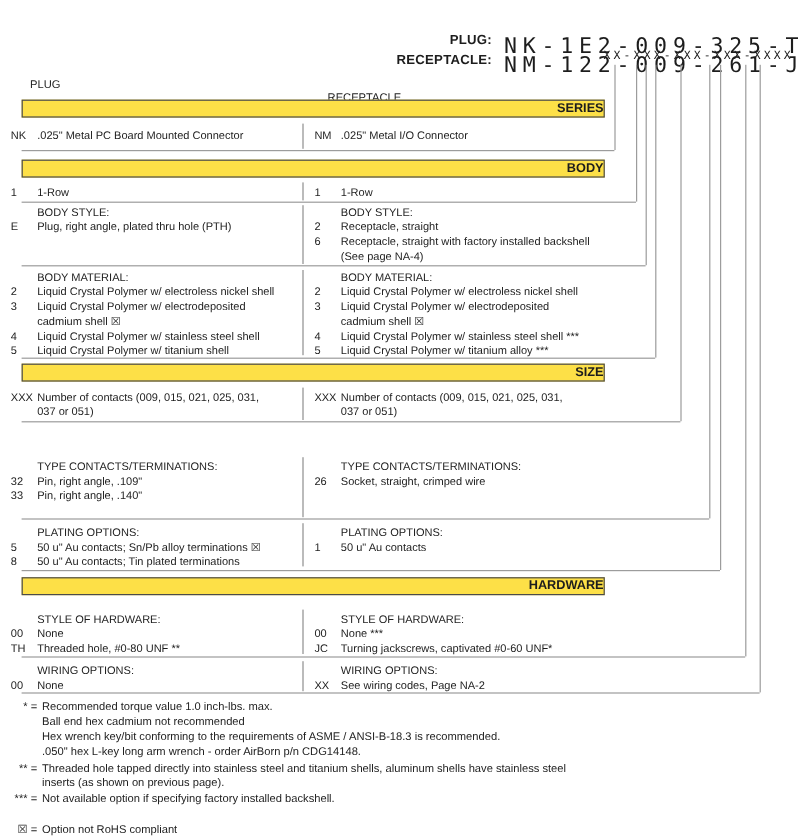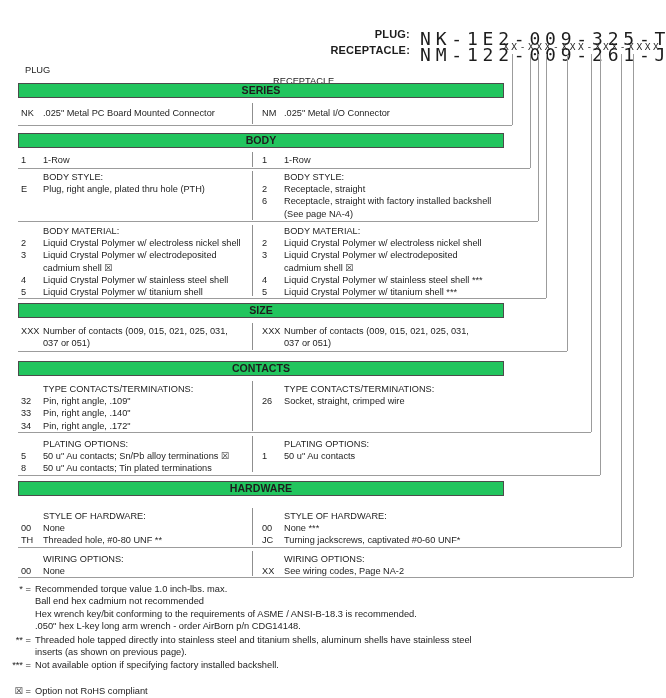--- a/index.html
+++ b/index.html
@@ -9,28 +9,28 @@
   
   .pnrow { position:absolute; display:flex; align-items:flex-start;margin-top:20px; }
   .pnlabel { width:110px; text-align:right; font-weight:bold; font-size:11px; letter-spacing:.2px; }
   .pncode { margin-left:10px; font-family:"DejaVu Sans Mono", monospace; font-size:18px; letter-spacing:4.8px; white-space:pre; }
   .pntmpl { position:absolute; left:503px; top:41px; font-family:"DejaVu Sans Mono", monospace; font-size:9.5px; letter-spacing:2.62px; white-space:pre; }
 
   .collabel { position:absolute; font-size:9.3px; }
 
   
   .hdrbox { position:absolute; left:18px; width:484px; height:13px; border:1.6px solid #4b4b4b;
-            text-align:center; font-weight:bold; font-size:10.6px; line-height:13px; background:#22c55e; }
+            text-align:right; font-weight:bold; font-size:10.6px; line-height:13px; background:#fde047; }
 
   
   .blk { position:absolute; font-size:9.2px; line-height:12.2px; }
   .blk .r { display:flex; }
   .blk .c { flex:0 0 22px; white-space:nowrap; }
   .blk .t { flex:1; white-space:nowrap; }
-  .col-l { left:21px; width:230px; }
+  .col-l { left:9px; width:230px; }
   .col-r { left:262px; width:245px; }
 
   
   .vdiv  { position:absolute; left:252px; width:1px; background:#8f8f8f; }
   .hline { position:absolute; left:18px; height:1px; background:#9c9c9c; }
   .vline { position:absolute; top:54px; width:1px; background:#9c9c9c; }
 
   
   .fnotes { position:absolute; left:0; top:583px; width:660px; font-size:9.3px; line-height:12.3px; }
   .fr { display:flex; }
@@ -158,21 +158,21 @@
     <div class="r">
         <span class="c"></span>
         <span class="t">cadmium shell  ☒</span>
       </div>
     <div class="r">
         <span class="c">4</span>
         <span class="t">Liquid Crystal Polymer w/ stainless steel shell ***</span>
       </div>
     <div class="r">
         <span class="c">5</span>
-        <span class="t">Liquid Crystal Polymer w/ titanium shell ***</span>
+        <span class="t">Liquid Crystal Polymer w/ titanium alloy ***</span>
       </div>
   </div>
   <div class="vdiv" style="top:225px; height:71px;"></div>
 
   <div class="hdrbox" style="top:303px;">SIZE</div>
   <div class="blk col-l" style="top:325px;">
     <div class="r">
         <span class="c">XXX</span>
         <span class="t">Number of contacts (009, 015, 021, 025, 031,</span>
       </div>
@@ -186,37 +186,32 @@
         <span class="c">XXX</span>
         <span class="t">Number of contacts (009, 015, 021, 025, 031,</span>
       </div>
     <div class="r">
         <span class="c"></span>
         <span class="t">037 or 051)</span>
       </div>
   </div>
   <div class="vdiv" style="top:323px; height:27px;"></div>
 
-  <div class="hdrbox" style="top:361px;">CONTACTS</div>
   <div class="blk col-l" style="top:383px;">
     <div class="r">
         <span class="c"></span>
         <span class="t">TYPE CONTACTS/TERMINATIONS:</span>
       </div>
     <div class="r">
         <span class="c">32</span>
         <span class="t">Pin, right angle, .109"</span>
       </div>
     <div class="r">
         <span class="c">33</span>
         <span class="t">Pin, right angle, .140"</span>
-      </div>
-    <div class="r">
-        <span class="c">34</span>
-        <span class="t">Pin, right angle, .172"</span>
       </div>
   </div>
   <div class="blk col-r" style="top:383px;">
     <div class="r">
         <span class="c"></span>
         <span class="t">TYPE CONTACTS/TERMINATIONS:</span>
       </div>
     <div class="r">
         <span class="c">26</span>
         <span class="t">Socket, straight, crimped wire</span>

